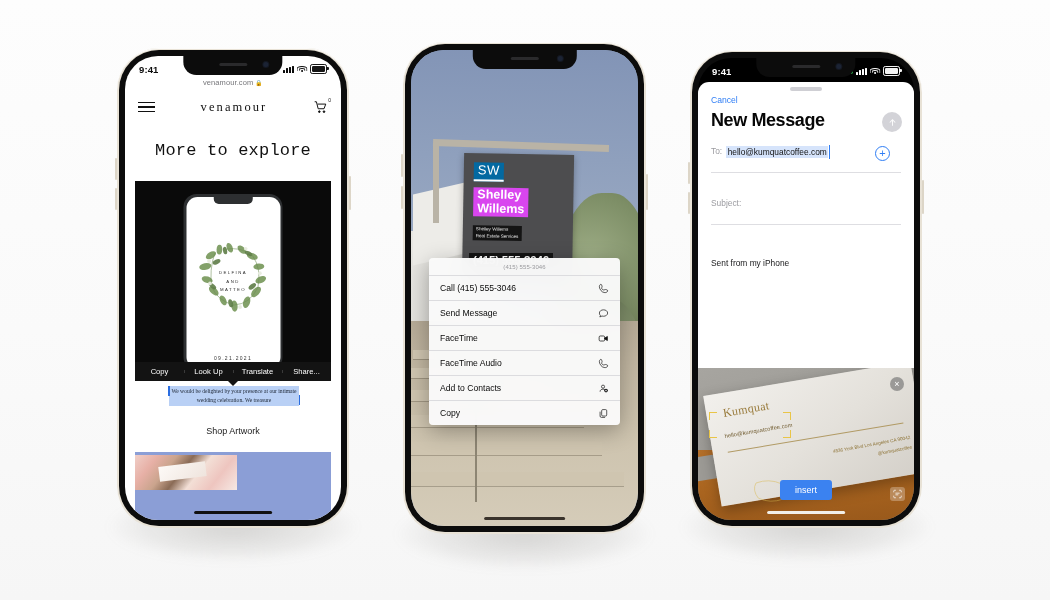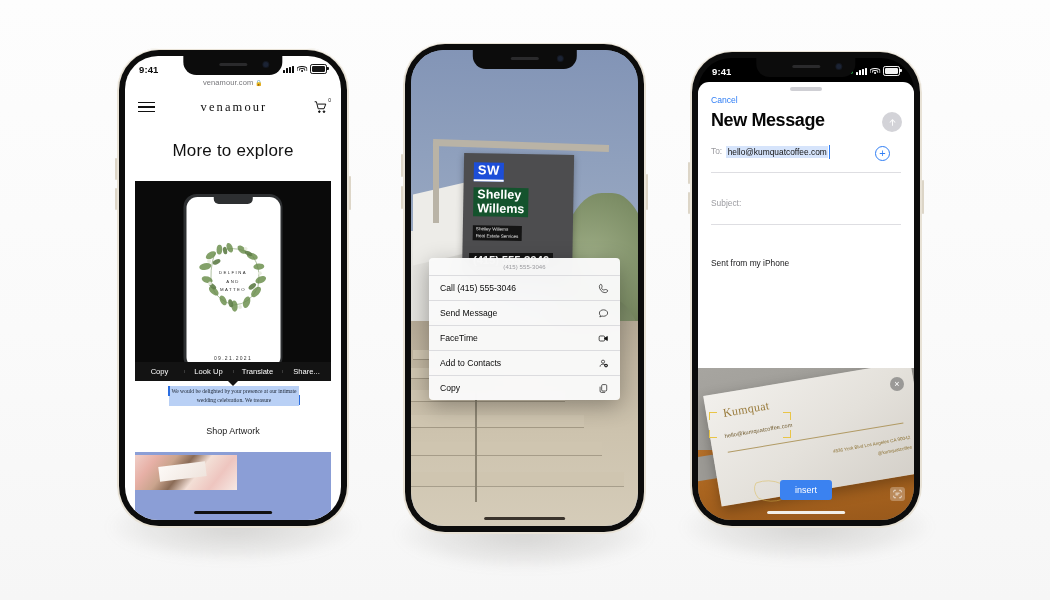--- a/index.html
+++ b/index.html
@@ -60,21 +60,21 @@
   .p1-url .lk{font-size:6px;}
   .p1-nav{position:absolute;top:36px;left:0;right:0;height:30px;
           display:flex;align-items:center;justify-content:space-between;padding:0 13px;box-sizing:border-box;}
   .hamb{display:flex;flex-direction:column;gap:3.4px;}
   .hamb i{display:block;width:17px;height:1.3px;background:#111;}
   .brand{font-family:"Liberation Serif", serif;font-size:12.5px;letter-spacing:2.1px;color:#0f0f0f;}
   .cart{position:relative;width:15px;height:14px;}
   .cart svg{width:15px;height:14px;display:block;}
   .cart .cnt{position:absolute;top:-3px;right:-3px;font-size:5px;color:#111;}
   .p1-title{position:absolute;top:85px;left:0;right:0;text-align:center;
-            font-family:Liberation Sans, sans-serif;font-size:17px;color:#111;letter-spacing:.2px;}
+            font-family:Liberation Mono, monospace;font-size:17px;color:#111;letter-spacing:.2px;}
   .p1-card{position:absolute;left:10px;right:10px;top:125px;height:185px;background:#0a0a0a;overflow:hidden;}
   .mini-phone{position:absolute;left:50%;transform:translateX(-50%);top:13px;
               width:99px;height:176px;background:#2d2f31;border-radius:13px;padding:2.5px;box-sizing:border-box;}
   .mini-screen{width:100%;height:100%;background:#fff;border-radius:11px;position:relative;overflow:hidden;}
   .mini-notch{position:absolute;top:0;left:50%;transform:translateX(-50%);width:42%;height:7px;
               background:#2d2f31;border-radius:0 0 5px 5px;}
   .wreath{position:absolute;inset:0;}
   .inv-txt{position:absolute;top:50%;left:0;right:0;transform:translateY(-50%);
            text-align:center;font-size:4.3px;letter-spacing:1.4px;color:#2d2d2d;line-height:2;}
   .inv-date{position:absolute;bottom:7px;left:0;right:0;text-align:center;
@@ -110,24 +110,24 @@
   .p2-tree{position:absolute;right:-6%;top:30%;width:42%;height:42%;border-radius:48% 42% 52% 46%;
            background:radial-gradient(circle at 36% 32%, #9cab84 0%, #7d8e66 42%, #5e6d4b 78%, #4d5a3e 100%);}
   .p2-tree2{position:absolute;right:-2%;top:52%;width:30%;height:26%;border-radius:50%;
            background:radial-gradient(circle at 40% 30%, #8d9c76, #60704c);}
   .p2-ground{position:absolute;left:0;right:0;top:57%;bottom:0;
              background:linear-gradient(180deg,#b6ab97 0%,#c2b7a2 22%,#cdc3ae 55%,#d5ccb9 100%);}
   .p2-step{position:absolute;background:#cfc5b0;box-shadow:0 1px 0 rgba(90,80,64,.35);}
   .p2-rail{position:absolute;width:2px;background:#8d8573;}
   .p2-pole{position:absolute;background:#b9b3a6;}
   .p2-sign{position:absolute;background:#4d4d4f;box-shadow:0 2px 7px rgba(0,0,0,.3);}
-  .sign-sw{position:absolute;top:9px;left:10px;background:#1d4ed8;color:#fff;
-           font-size:13px;font-weight:bold;padding:0 4px 1px;letter-spacing:.5px;
+  .sign-sw{position:absolute;top:9px;left:10px;background:#0369a1;color:#fff;
+           font-size:13px;font-weight:normal;padding:0 4px 1px;letter-spacing:.5px;
            border-bottom:2px solid #fff;line-height:1.22;}
-  .sign-name{position:absolute;top:34px;left:10px;background:#14532d;color:#fff;
+  .sign-name{position:absolute;top:34px;left:10px;background:#d946ef;color:#fff;
            font-size:12.5px;font-weight:bold;line-height:1.08;padding:1px 4px;}
   .sign-sub{position:absolute;top:72px;left:10px;background:#141414;color:#e3e3e3;
            font-size:4.6px;line-height:1.45;padding:1px 3px;}
   .sign-phone{position:absolute;left:8px;top:99px;background:#141414;color:#fff;
            font-size:11.5px;font-weight:bold;padding:1px 4px;letter-spacing:-.2px;white-space:nowrap;}
   .p2-pop{position:absolute;left:18px;right:18px;top:208px;background:rgba(250,250,250,.97);
           border-radius:4px;overflow:hidden;z-index:25;
           box-shadow:0 6px 22px rgba(0,0,0,.3);backdrop-filter:blur(14px);}
   .p2-pop .hd{text-align:center;font-size:6px;color:#9a9a9e;padding:6px 0 5px;
               border-bottom:.5px solid #dcdcdf;letter-spacing:.1px;}
@@ -388,20 +388,26 @@
         </div>
 
         <div class="row">
           <span>FaceTime</span>
           <svg viewBox="0 0 24 24" fill="none" stroke="#111" stroke-width="1.6">
             <rect x="2.5" y="6.5" width="12" height="11" rx="2.6"></rect>
               <path d="M14.5 11l6-3.4v8.8l-6-3.4z" fill="#111"></path>
           </svg>
         </div>
 
+        <div class="row">
+          <span>FaceTime Audio</span>
+          <svg viewBox="0 0 24 24" fill="none" stroke="#111" stroke-width="1.5">
+            <path d="M6 3c3 0 2 4 3 5s-2 2-1 4 4 4 6 3 1-2 2-1 5 0 5 3-4 4-6 4C8 21 3 13 3 8c0-3 2-5 3-5z"></path>
+          </svg>
+        </div>
 
         <div class="row">
           <span>Add to Contacts</span>
           <svg viewBox="0 0 24 24" fill="none" stroke="#111" stroke-width="1.5">
             <circle cx="11" cy="8" r="3.4"></circle>
               <path d="M4.5 19c0-3.6 2.9-5.6 6.5-5.6s6.5 2 6.5 5.6"></path>
             <circle cx="17.5" cy="16.5" r="4" fill="#111" stroke="none"></circle>
             <path d="M17.5 14.6v3.8M15.6 16.5h3.8" stroke="#fff" stroke-width="1.3"></path>
           </svg>
         </div>

